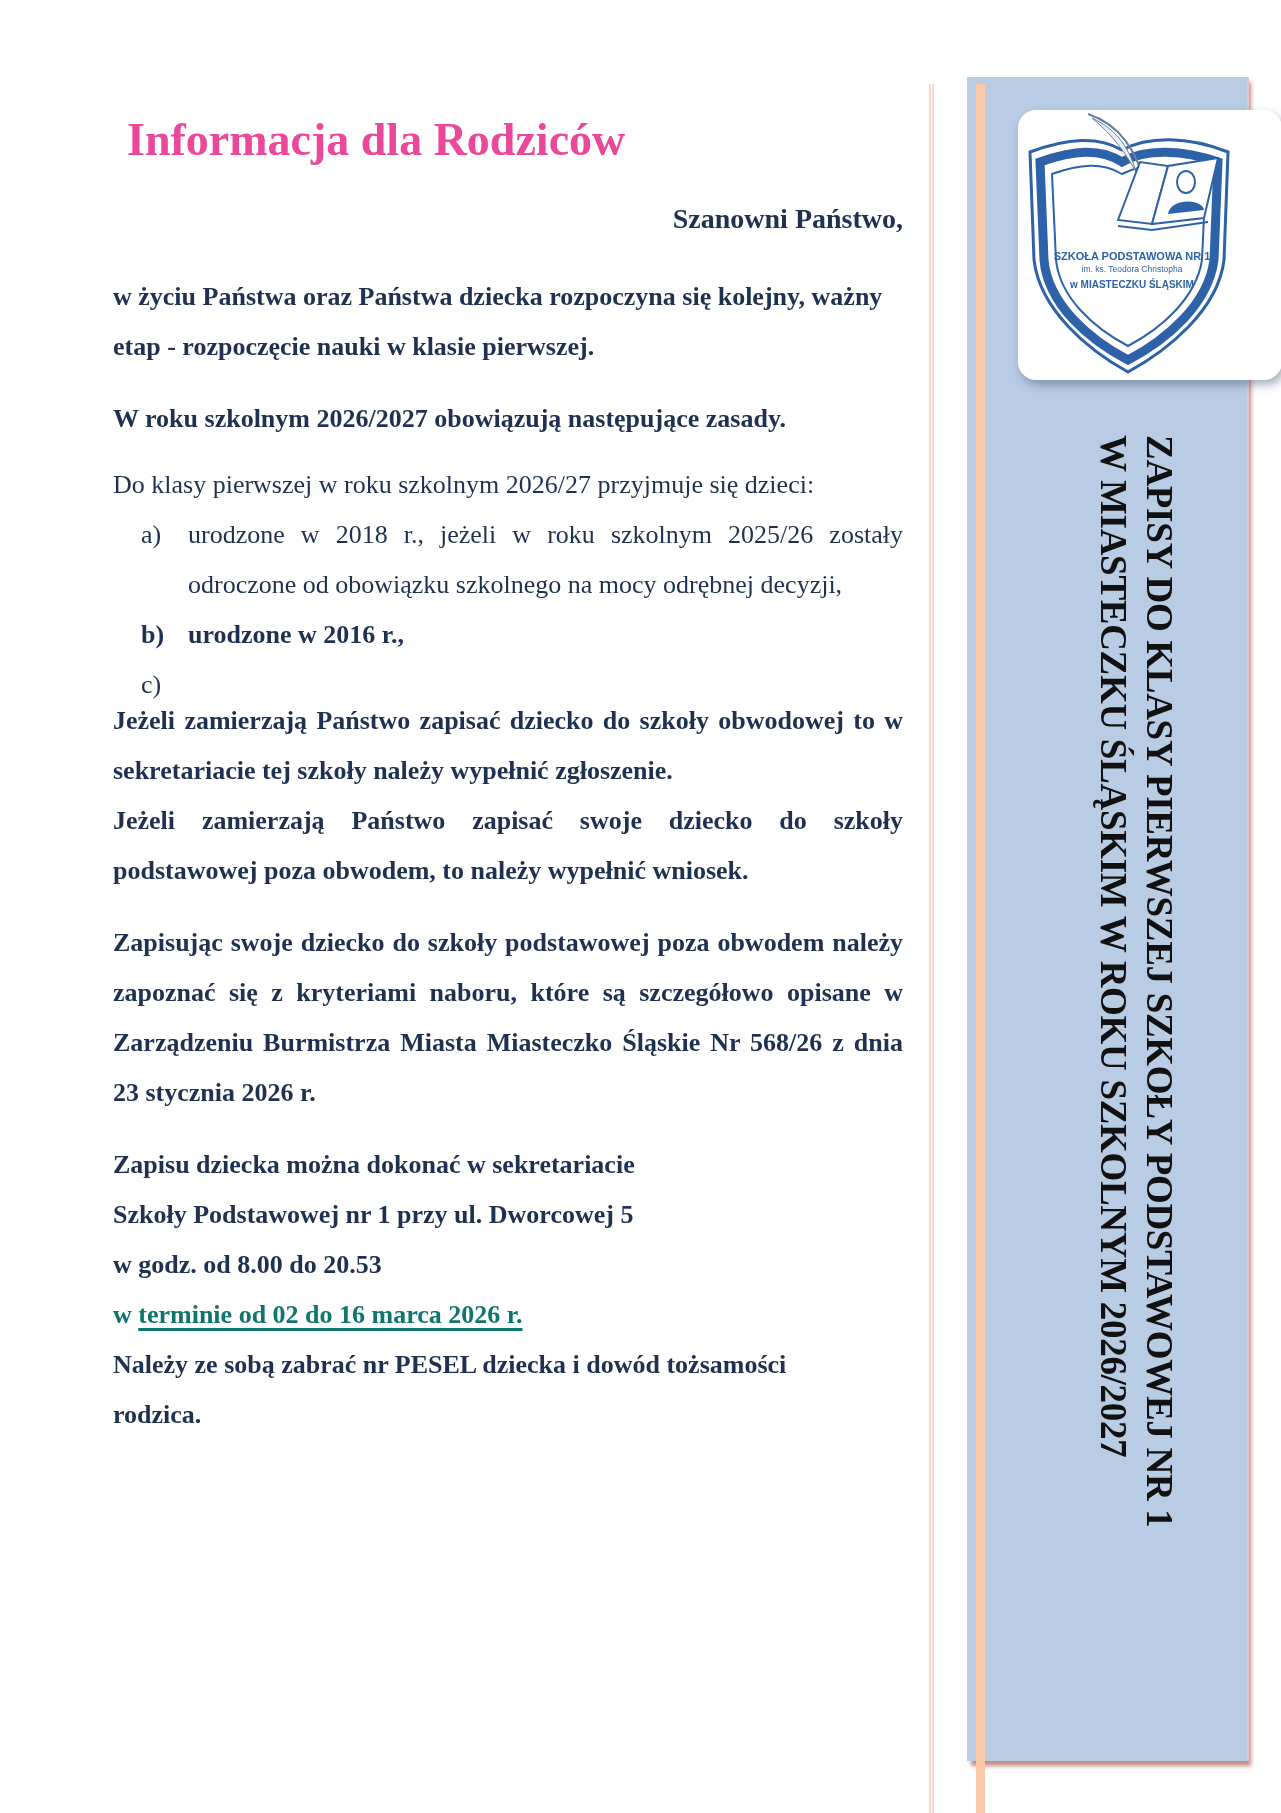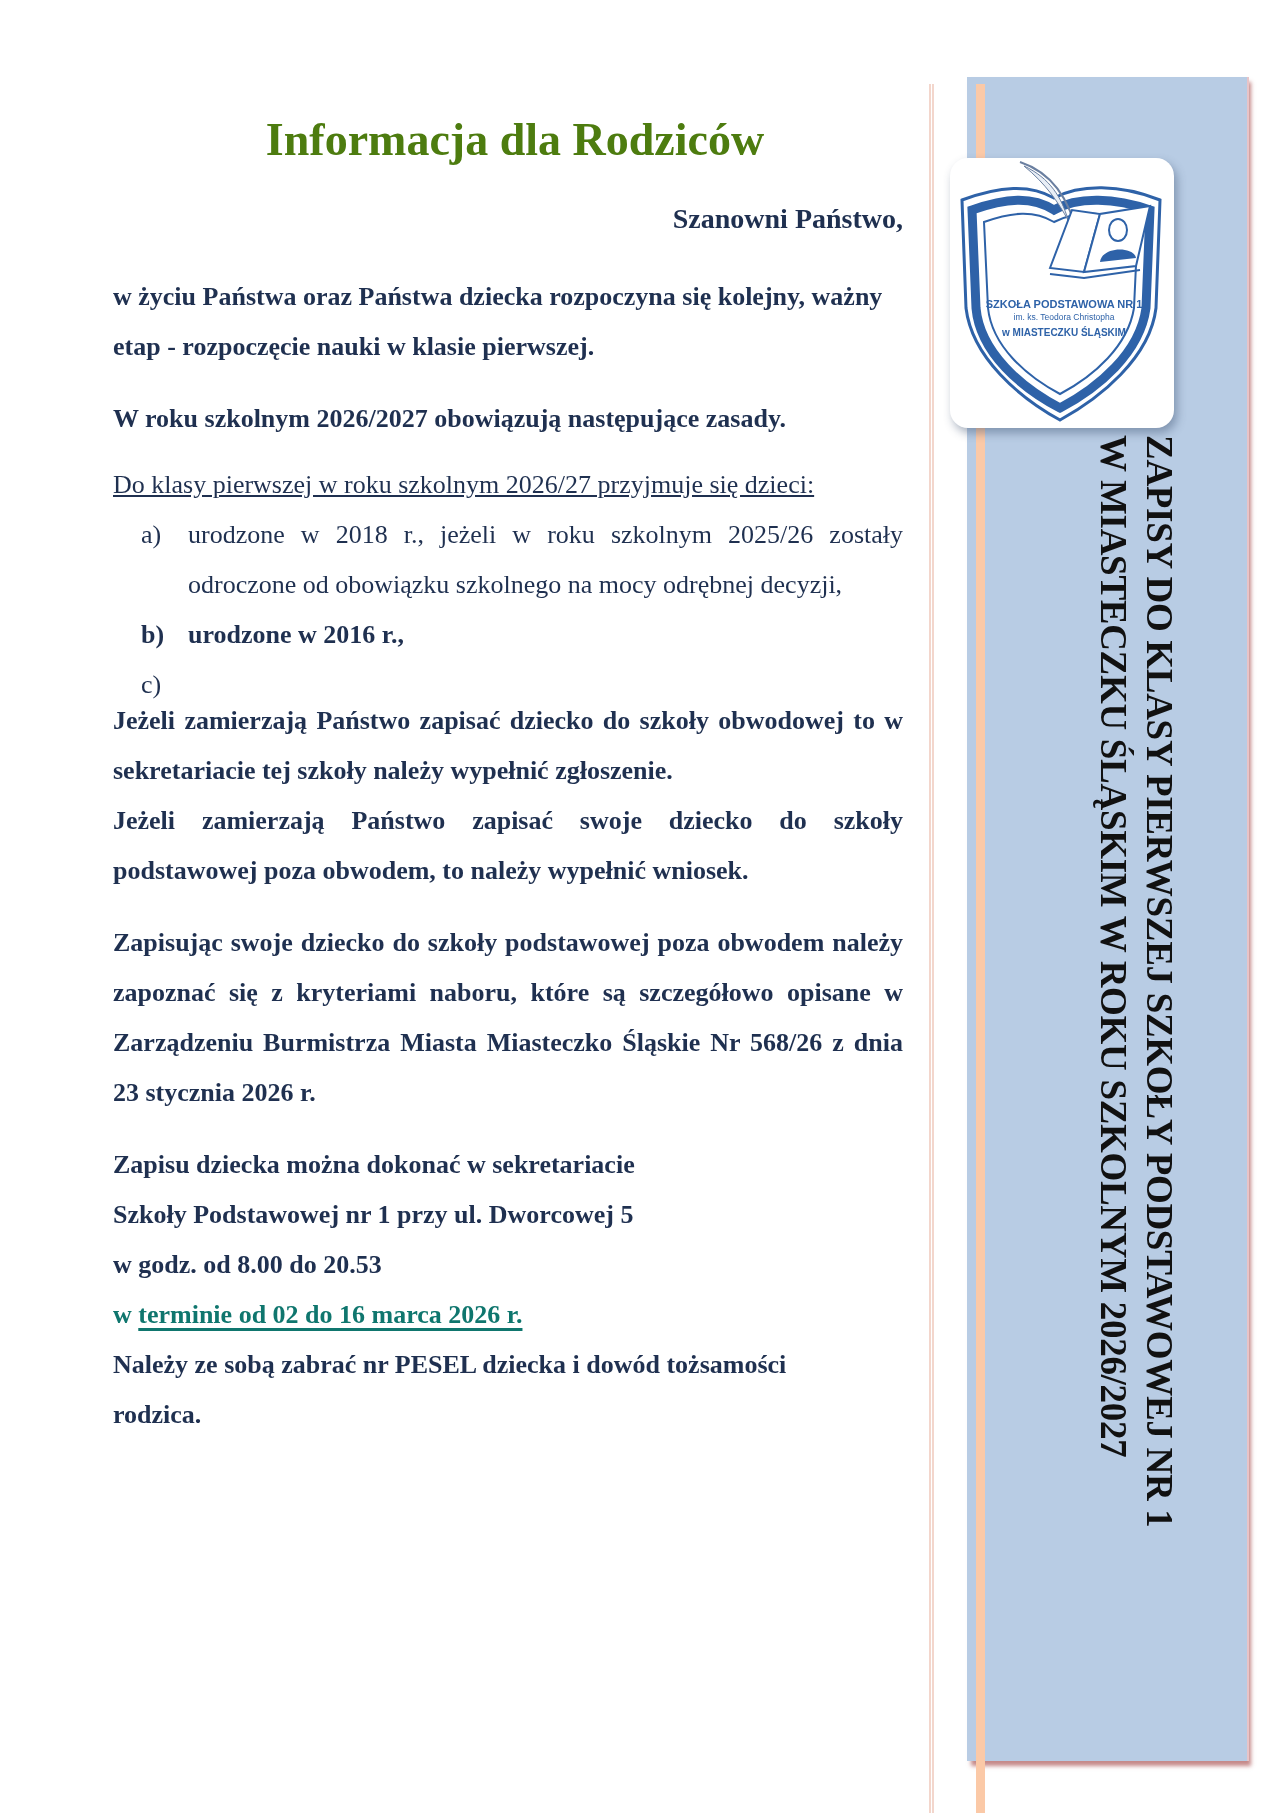--- a/index.html
+++ b/index.html
@@ -47,28 +47,27 @@
   .sidebar-edge {
     position: absolute;
     left: 1247px;
     top: 77px;
     width: 2px;
     height: 1684px;
     background: #e8c4c8;
   }
   .logo-card {
     position: absolute;
-    left: 950px;
+    left: 1018px;
     top: 110px;
-    width: 224px;
+    width: 264px;
     height: 270px;
     background: #ffffff;
     border-radius: 18px;
     box-shadow: 3px 5px 10px rgba(60, 80, 110, 0.45);
-    margin-top: 48px;
   }
   .logo-card svg {
     position: absolute;
     left: 0;
     top: 0;
   }
   .vertical-title {
     position: absolute;
     left: 1070px;
     top: 435px;
@@ -88,24 +87,23 @@
     white-space: nowrap;
   }
   
   .doc {
     position: absolute;
     left: 113px;
     top: 100px;
     width: 790px;
   }
   .doc-title {
-    text-align: center;
     font-size: 46px;
     font-weight: bold;
-    color: #4d7c0f;
+    color: #ec4899;
     margin: 10px 0 0 0;
     height: 70px;
     line-height: 60px;
     padding-left: 14px;
   }
   .p {
     font-size: 26px;
     line-height: 50px;
     margin: 0;
   }
@@ -113,21 +111,21 @@
   .justify { text-align: justify; text-align-last: left; }
   .greeting {
     font-size: 28px;
     font-weight: bold;
     margin-top: 14px;
     line-height: 50px;
     text-align: right;
   }
   .intro { margin-top: 10px; }
   .rules-title { margin-top: 22px; }
-  .admit { margin-top: 16px; text-decoration: underline; }
+  .admit { margin-top: 16px; }
   .list {
     margin: 0;
     padding: 0;
     list-style: none;
   }
   .list li {
     position: relative;
     padding-left: 75px;
     font-size: 26px;
     line-height: 50px;

